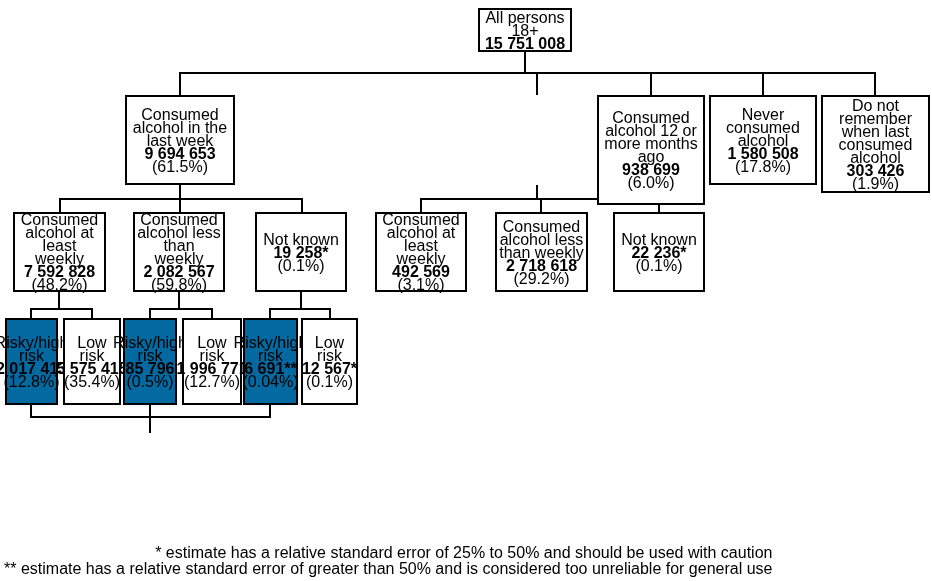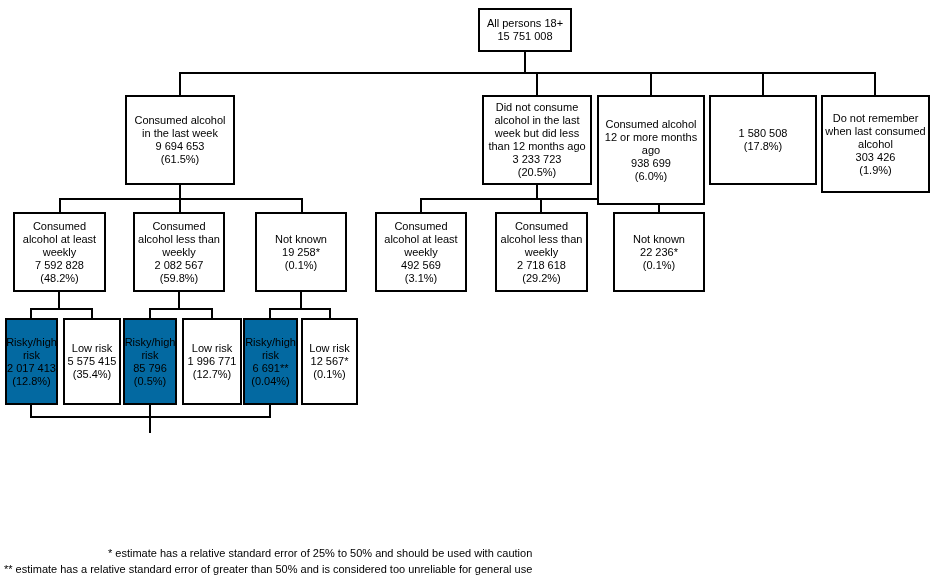--- a/index.html
+++ b/index.html
@@ -3,38 +3,38 @@
 <meta charset="utf-8">
 <style>
   * { margin: 0; padding: 0; box-sizing: border-box; }
   html, body { background: #ffffff; }
   #canvas {
     position: relative;
     width: 932px;
     height: 581px;
     background: #ffffff;
     font-family: "Liberation Sans", "DejaVu Sans", sans-serif;
-    font-size: 11px;
+    font-size: 16px;
     color: #000000;
     overflow: hidden;
   }
   .node {
     position: absolute;
     border: 2px solid #000000;
     background: #ffffff;
     display: flex;
     flex-direction: column;
     align-items: center;
     justify-content: center;
     text-align: center;
     line-height: 13px;
     padding: 0 2px;
   }
   .node.shaded { background: #0369a1; }
-  .node .value { white-space: nowrap; }
+  .node .value { white-space: nowrap; font-weight: bold; }
   .node .percent { white-space: nowrap; }
   .edge { position: absolute; background: #000000; }
   #footnotes {
     position: absolute;
     left: 4px;
     top: 545px;
     line-height: 16px;
     text-align: right;
   }
 </style>
@@ -84,33 +84,29 @@
     <div class="label">All persons 18+</div>
     <div class="value">15 751 008</div>
   </div>
 
   <div class="node" style="left:125px;top:95px;width:110px;height:90px">
     <div class="label">Consumed alcohol in the last week</div>
     <div class="value">9 694 653</div>
     <div class="percent">(61.5%)</div>
   </div>
 
-  <div class="node" style="left:482px;top:95px;width:110px;height:90px">
-    <div class="label">Did not consume alcohol in the last week but did less than 12 months ago</div>
-    <div class="value">3 233 723</div>
-    <div class="percent">(20.5%)</div>
-  </div>
 
   <div class="node" style="left:597px;top:95px;width:108px;height:110px">
     <div class="label">Consumed alcohol 12 or more months ago</div>
     <div class="value">938 699</div>
     <div class="percent">(6.0%)</div>
   </div>
 
   <div class="node" style="left:709px;top:95px;width:108px;height:90px">
+    <div class="label">Never consumed alcohol</div>
     <div class="value">1 580 508</div>
     <div class="percent">(17.8%)</div>
   </div>
 
   <div class="node" style="left:821px;top:95px;width:109px;height:98px">
     <div class="label">Do not remember when last consumed alcohol</div>
     <div class="value">303 426</div>
     <div class="percent">(1.9%)</div>
   </div>
 

